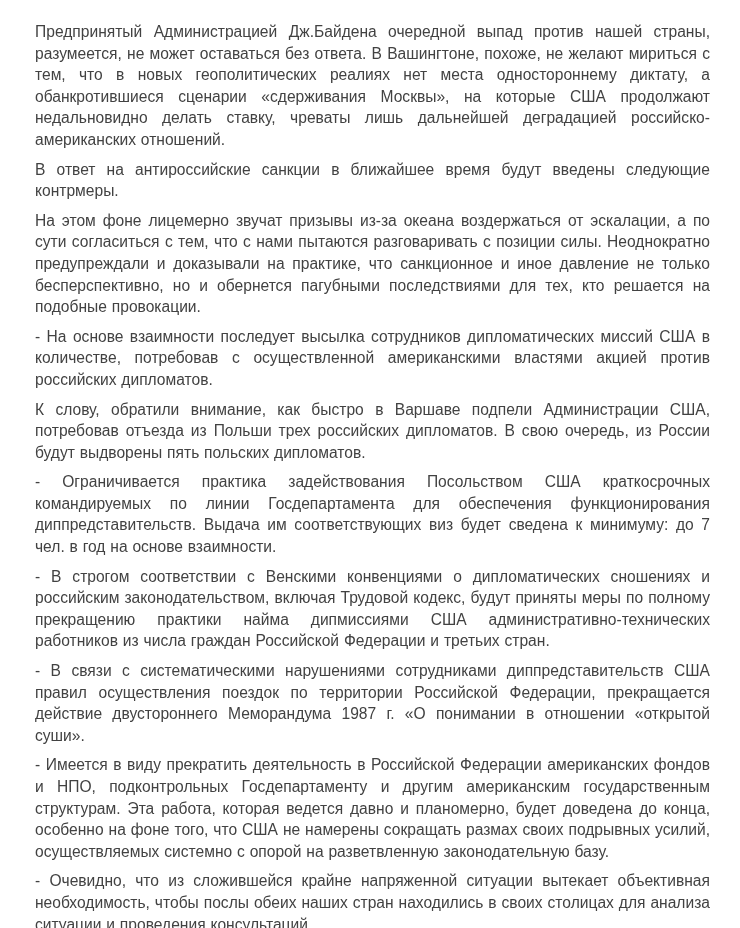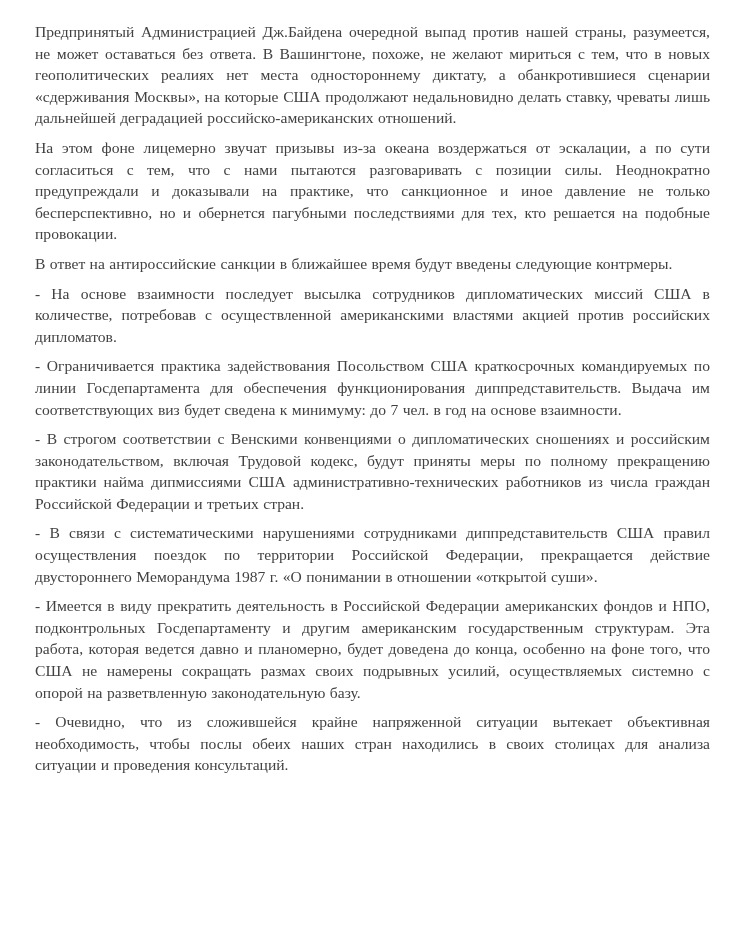--- a/index.html
+++ b/index.html
@@ -21,32 +21,32 @@
     color: #424242;
     font-size: 15.6px;
     line-height: 21.6px;
     font-weight: 400;
   }
   .article-body p {
     margin: 0 0 8px 0;
     text-align: justify;
     text-justify: inter-word;
     word-spacing: 0.5px;
-    font-family: Liberation Serif, serif;
   }
 </style>
 </head>
 <body>
 
 <div class="page">
   <div class="article-body">
     <p>Предпринятый Администрацией Дж.Байдена очередной выпад против нашей страны, разумеется, не может оставаться без ответа. В Вашингтоне, похоже, не желают мириться с тем, что в новых геополитических реалиях нет места одностороннему диктату, а обанкротившиеся сценарии «сдерживания Москвы», на которые США продолжают недальновидно делать ставку, чреваты лишь дальнейшей деградацией российско-американских отношений.</p>
+    <p>В ответ на антироссийские санкции в ближайшее время будут введены следующие контрмеры.</p>
     <p>На этом фоне лицемерно звучат призывы из-за океана воздержаться от эскалации, а по сути согласиться с тем, что с нами пытаются разговаривать с позиции силы. Неоднократно предупреждали и доказывали на практике, что санкционное и иное давление не только бесперспективно, но и обернется пагубными последствиями для тех, кто решается на подобные провокации.</p>
-    <p>В ответ на антироссийские санкции в ближайшее время будут введены следующие контрмеры.</p>
     <p>- На основе взаимности последует высылка сотрудников дипломатических миссий США в количестве, потребовав с осуществленной американскими властями акцией против российских дипломатов.</p>
+    <p>К слову, обратили внимание, как быстро в Варшаве подпели Администрации США, потребовав отъезда из Польши трех российских дипломатов. В свою очередь, из России будут выдворены пять польских дипломатов.</p>
     <p>- Ограничивается практика задействования Посольством США краткосрочных командируемых по линии Госдепартамента для обеспечения функционирования диппредставительств. Выдача им соответствующих виз будет сведена к минимуму: до 7 чел. в год на основе взаимности.</p>
     <p>- В строгом соответствии с Венскими конвенциями о дипломатических сношениях и российским законодательством, включая Трудовой кодекс, будут приняты меры по полному прекращению практики найма дипмиссиями США административно-технических работников из числа граждан Российской Федерации и третьих стран.</p>
     <p>- В связи с систематическими нарушениями сотрудниками диппредставительств США правил осуществления поездок по территории Российской Федерации, прекращается действие двустороннего Меморандума 1987 г. «О понимании в отношении «открытой суши».</p>
     <p>- Имеется в виду прекратить деятельность в Российской Федерации американских фондов и НПО, подконтрольных Госдепартаменту и другим американским государственным структурам. Эта работа, которая ведется давно и планомерно, будет доведена до конца, особенно на фоне того, что США не намерены сокращать размах своих подрывных усилий, осуществляемых системно с опорой на разветвленную законодательную базу.</p>
     <p>- Очевидно, что из сложившейся крайне напряженной ситуации вытекает объективная необходимость, чтобы послы обеих наших стран находились в своих столицах для анализа ситуации и проведения консультаций.</p>
 
   </div>
 </div>
 
 </body></html>

